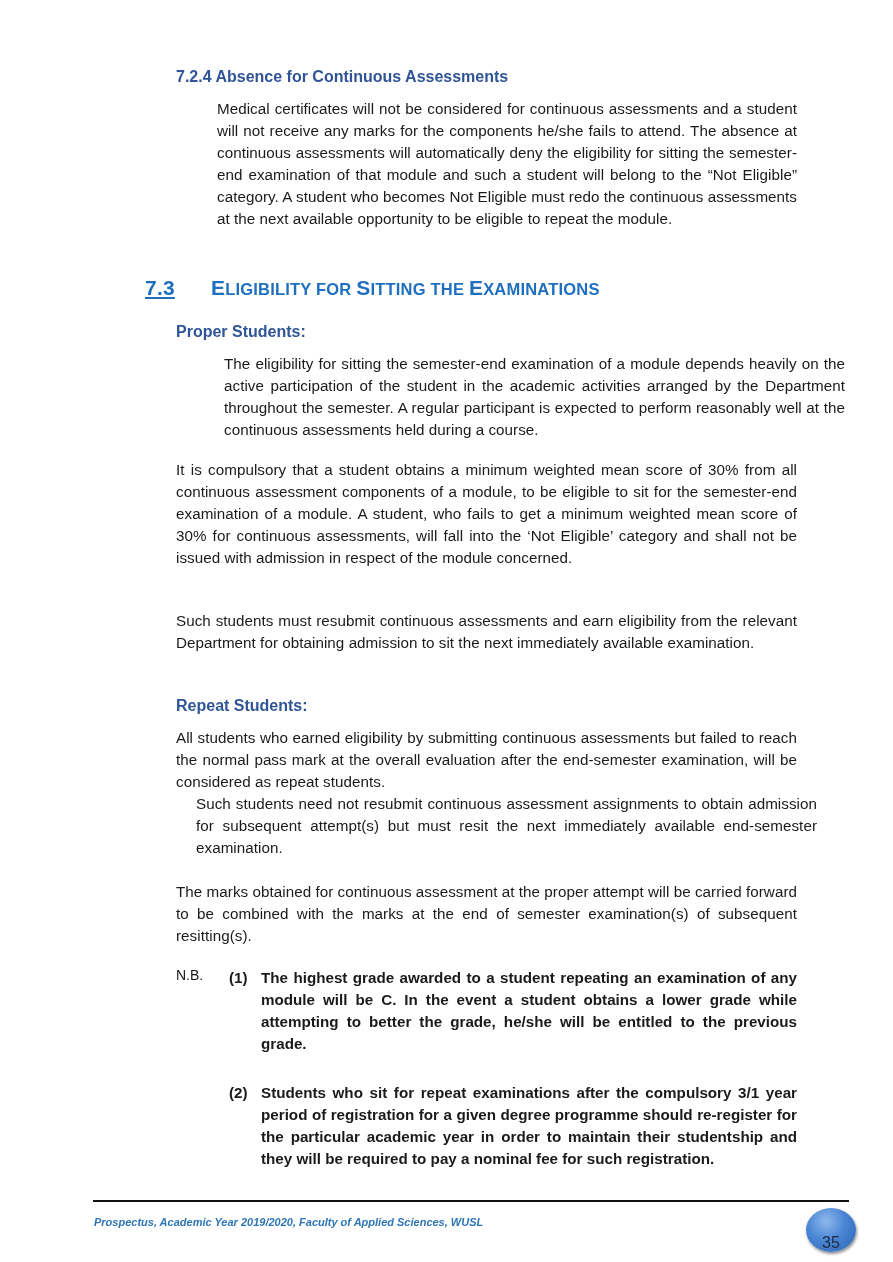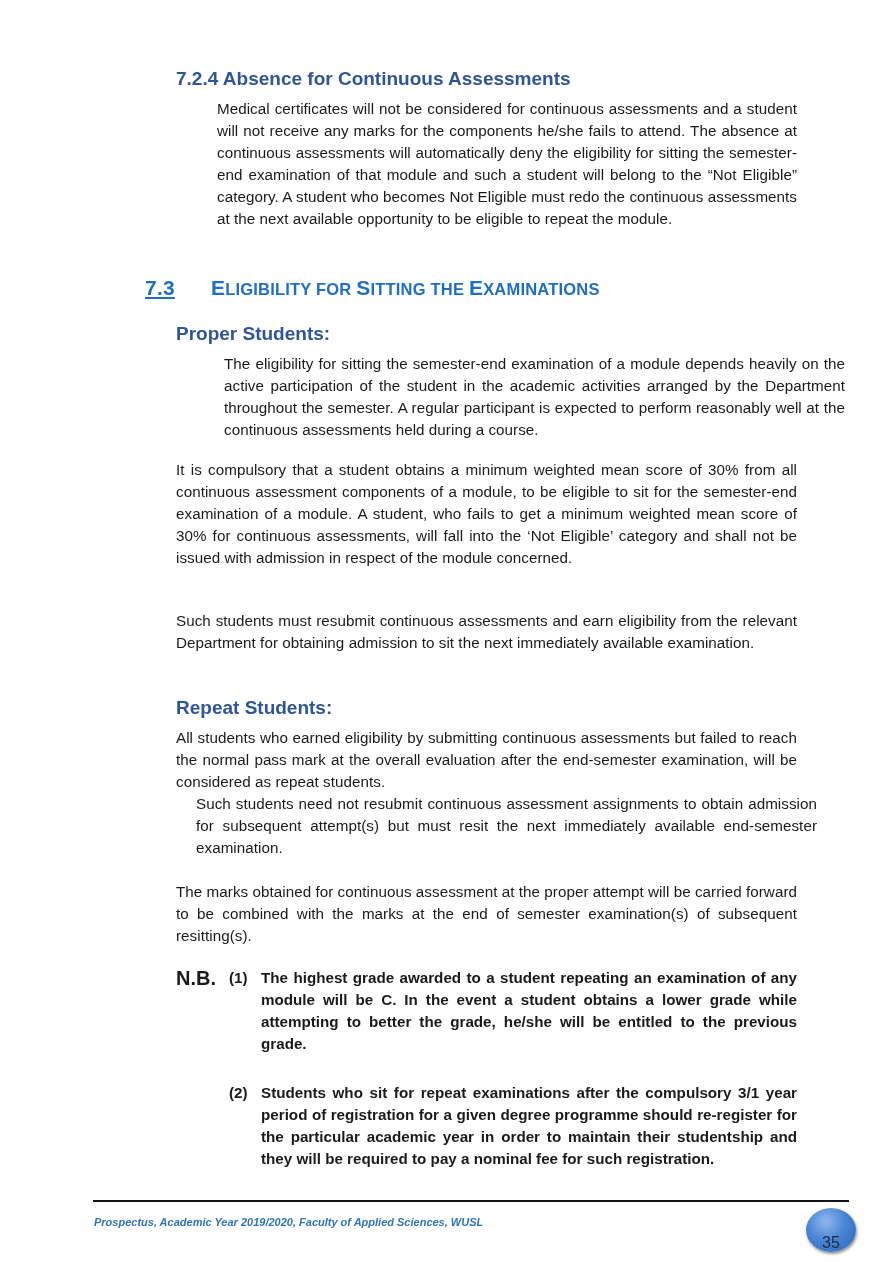--- a/index.html
+++ b/index.html
@@ -1,24 +1,24 @@
 <!DOCTYPE html>
 <html><head>
 <meta charset="utf-8">
 <style>
   html, body { margin: 0; padding: 0; background: #ffffff; }
   body { width: 893px; height: 1262px; position: relative; overflow: hidden;
          font-family: "Liberation Sans", sans-serif; color: #1a1a1a; }
   .p { position: absolute; font-size: 15.2px; line-height: 22px; text-align: justify;
        text-align-last: left; margin: 0; letter-spacing: 0.05px; }
-  .h-sub { position: absolute; color: #2f5597; font-weight: bold; font-size: 19px; }
+  .h-sub { position: absolute; color: #2f5597; font-weight: bold; font-size: 16px; }
   .h-main { position: absolute; color: #1f6fc1; font-weight: bold; font-size: 21px; letter-spacing: 0.2px; }
   .h-main .num { display: inline-block; width: 66px; text-decoration: underline; }
   .h-main .sc { font-size: 16.5px; }
-  .nb-label { position: absolute; font-weight: bold; font-size: 20px; }
+  .nb-label { position: absolute; font-weight: normal; font-size: 14px; }
   .nb-item { position: absolute; font-weight: bold; font-size: 15.2px; line-height: 22px; }
   .nb-num { position: absolute; left: 0; top: 0; }
   .nb-text { position: absolute; left: 32px; top: 0; width: 536px; text-align: justify; text-align-last: left; }
   .rule { position: absolute; left: 93px; top: 1200px; width: 756px; height: 2px; background: #111; }
   .footer-text { position: absolute; left: 94px; top: 1216px; font-style: italic; font-weight: bold;
                  font-size: 11px; color: #2e75b6; }
   .page-badge { position: absolute; left: 806px; top: 1208px; width: 50px; height: 44px; border-radius: 50%;
                 background: radial-gradient(ellipse at 40% 30%, #8fb8ec 0%, #4a86d4 45%, #2b63b3 100%);
                 box-shadow: 1px 2px 3px rgba(0,0,0,0.45);
                 display: flex; align-items: flex-end; justify-content: center;

